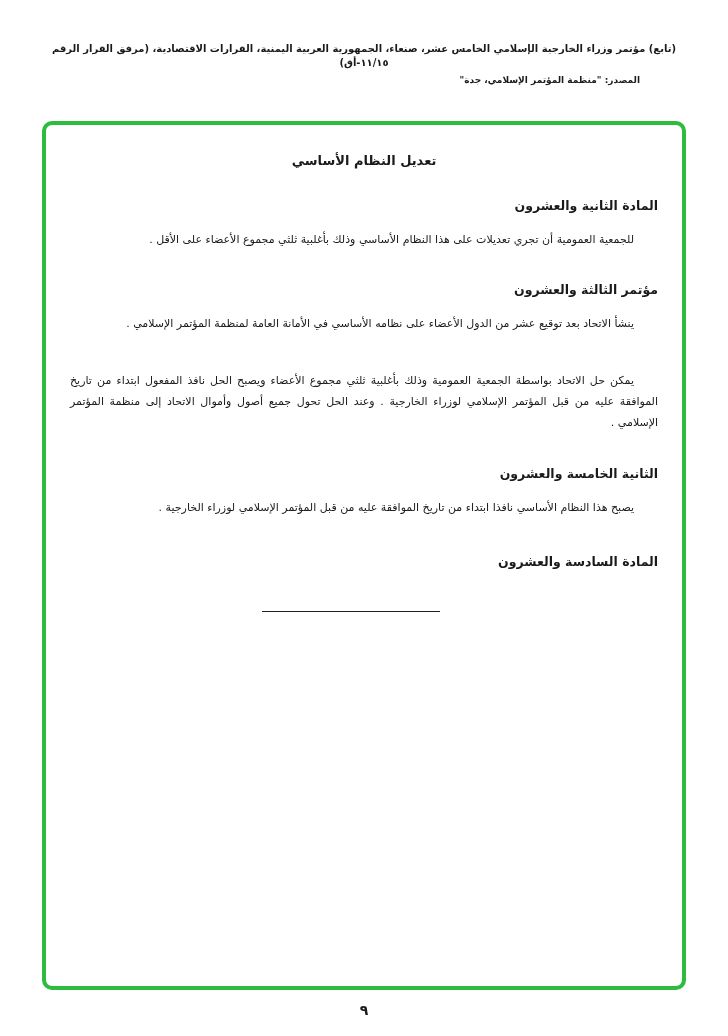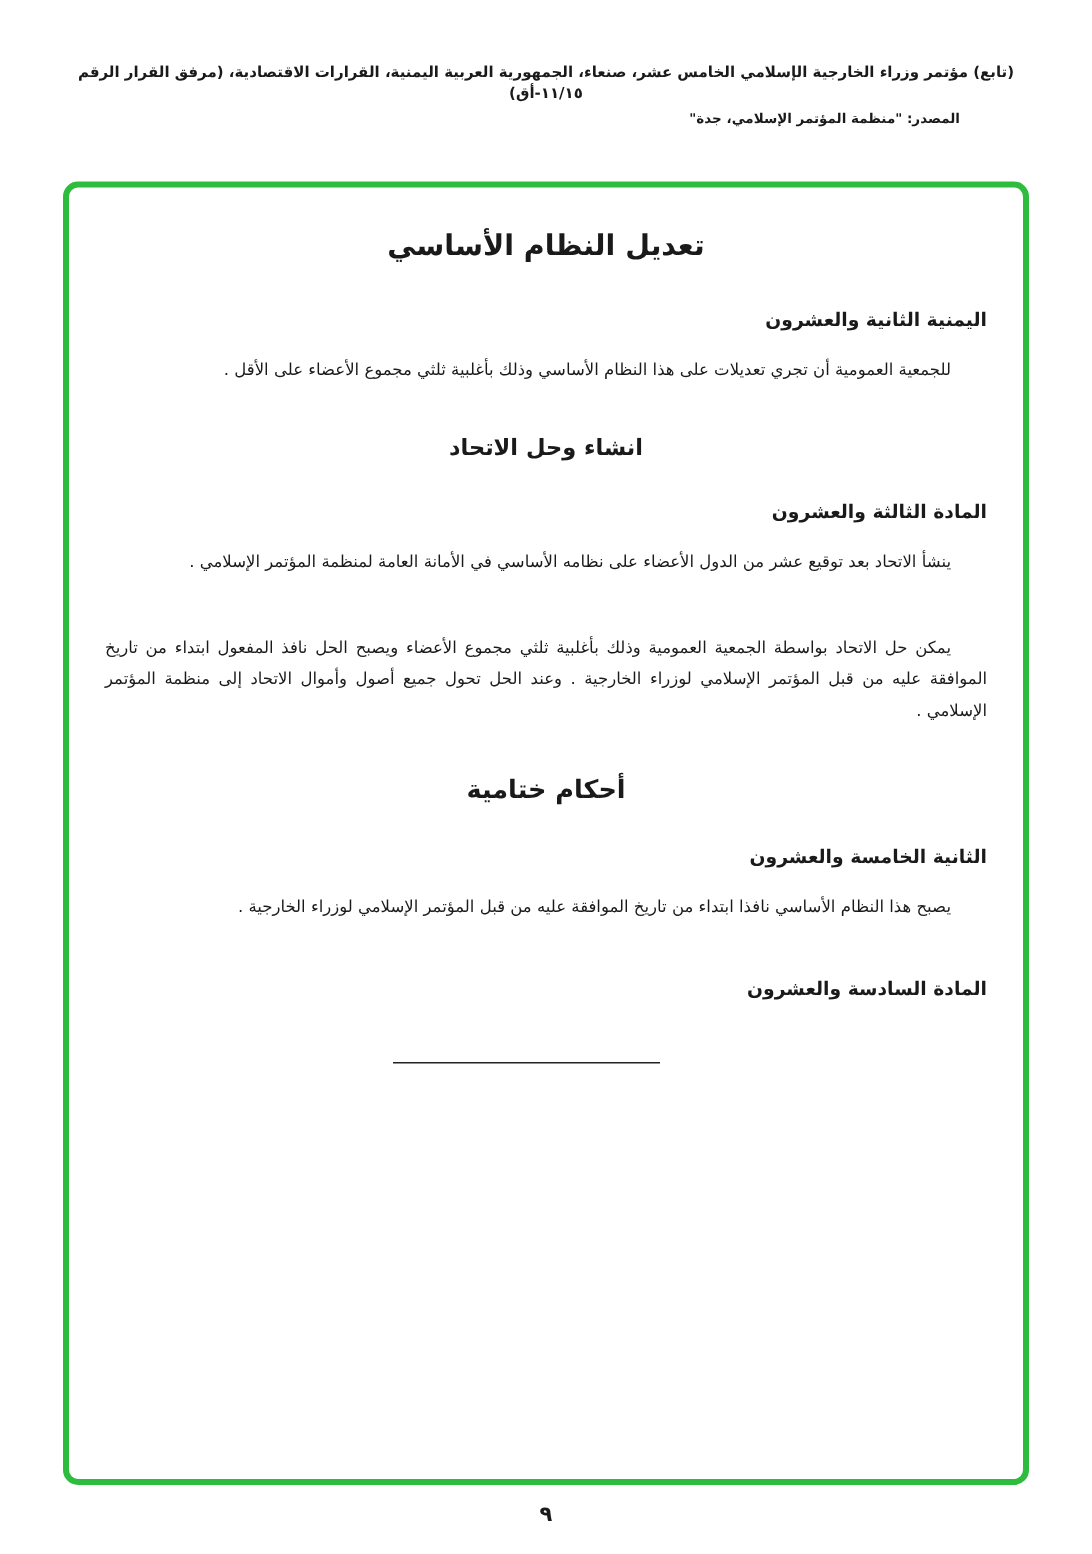--- a/index.html
+++ b/index.html
@@ -38,21 +38,21 @@
   .frame {
     margin: 36px 42px 0 42px;
     height: 869px;
     border: 4px solid var(--frame-color);
     border-radius: 10px;
     padding: 18px 24px 0 24px;
     position: relative;
   }
   .main-title {
     text-align: center;
-    font-size: 19px;
+    font-size: 13px;
     font-weight: bold;
     margin: 10px 0 30px 0;
   }
   .section-title {
     text-align: center;
     font-weight: bold;
     margin: 0 0 26px 0;
   }
   .section-title.union { font-size: 15px; }
   .section-title.final { font-size: 17px; }
@@ -91,31 +91,29 @@
 
   <div class="header">
     <div class="header-citation">(تابع) مؤتمر وزراء الخارجية الإسلامي الخامس عشر، صنعاء، الجمهورية العربية اليمنية، القرارات الاقتصادية، (مرفق القرار الرقم ١١/١٥-أق)</div>
     <div class="header-source">المصدر:  "منظمة المؤتمر الإسلامي، جدة"</div>
   </div>
 
   <div class="frame">
 
     <div class="main-title">تعديل النظام الأساسي</div>
 
-    <div class="article-heading">اليمنية الثانية والعشرون</div>
+    <div class="article-heading">المادة الثانية والعشرون</div>
     <div class="article-body">للجمعية العمومية أن تجري تعديلات على هذا النظام الأساسي وذلك بأغلبية ثلثي مجموع الأعضاء على الأقل .</div>
 
-    <div class="section-title union">انشاء وحل الاتحاد</div>
 
-    <div class="article-heading">المادة الثالثة والعشرون</div>
+    <div class="article-heading">مؤتمر الثالثة والعشرون</div>
     <div class="article-body short">ينشأ الاتحاد بعد توقيع عشر من الدول الأعضاء على نظامه الأساسي في الأمانة العامة لمنظمة المؤتمر الإسلامي .</div>
 
     <div class="article-body">يمكن حل الاتحاد بواسطة الجمعية العمومية وذلك بأغلبية ثلثي مجموع الأعضاء ويصبح الحل نافذ المفعول ابتداء من تاريخ الموافقة عليه من قبل المؤتمر الإسلامي لوزراء الخارجية . وعند الحل تحول جميع أصول وأموال الاتحاد إلى منظمة المؤتمر الإسلامي .</div>
 
-    <div class="section-title final">أحكام ختامية</div>
 
     <div class="article-heading">الثانية الخامسة والعشرون</div>
     <div class="article-body short">يصبح هذا النظام الأساسي نافذا ابتداء من تاريخ الموافقة عليه من قبل المؤتمر الإسلامي لوزراء الخارجية .</div>
 
     <div class="article-heading">المادة السادسة والعشرون</div>
 
     <div class="signature-line"></div>
 
   </div>
 

